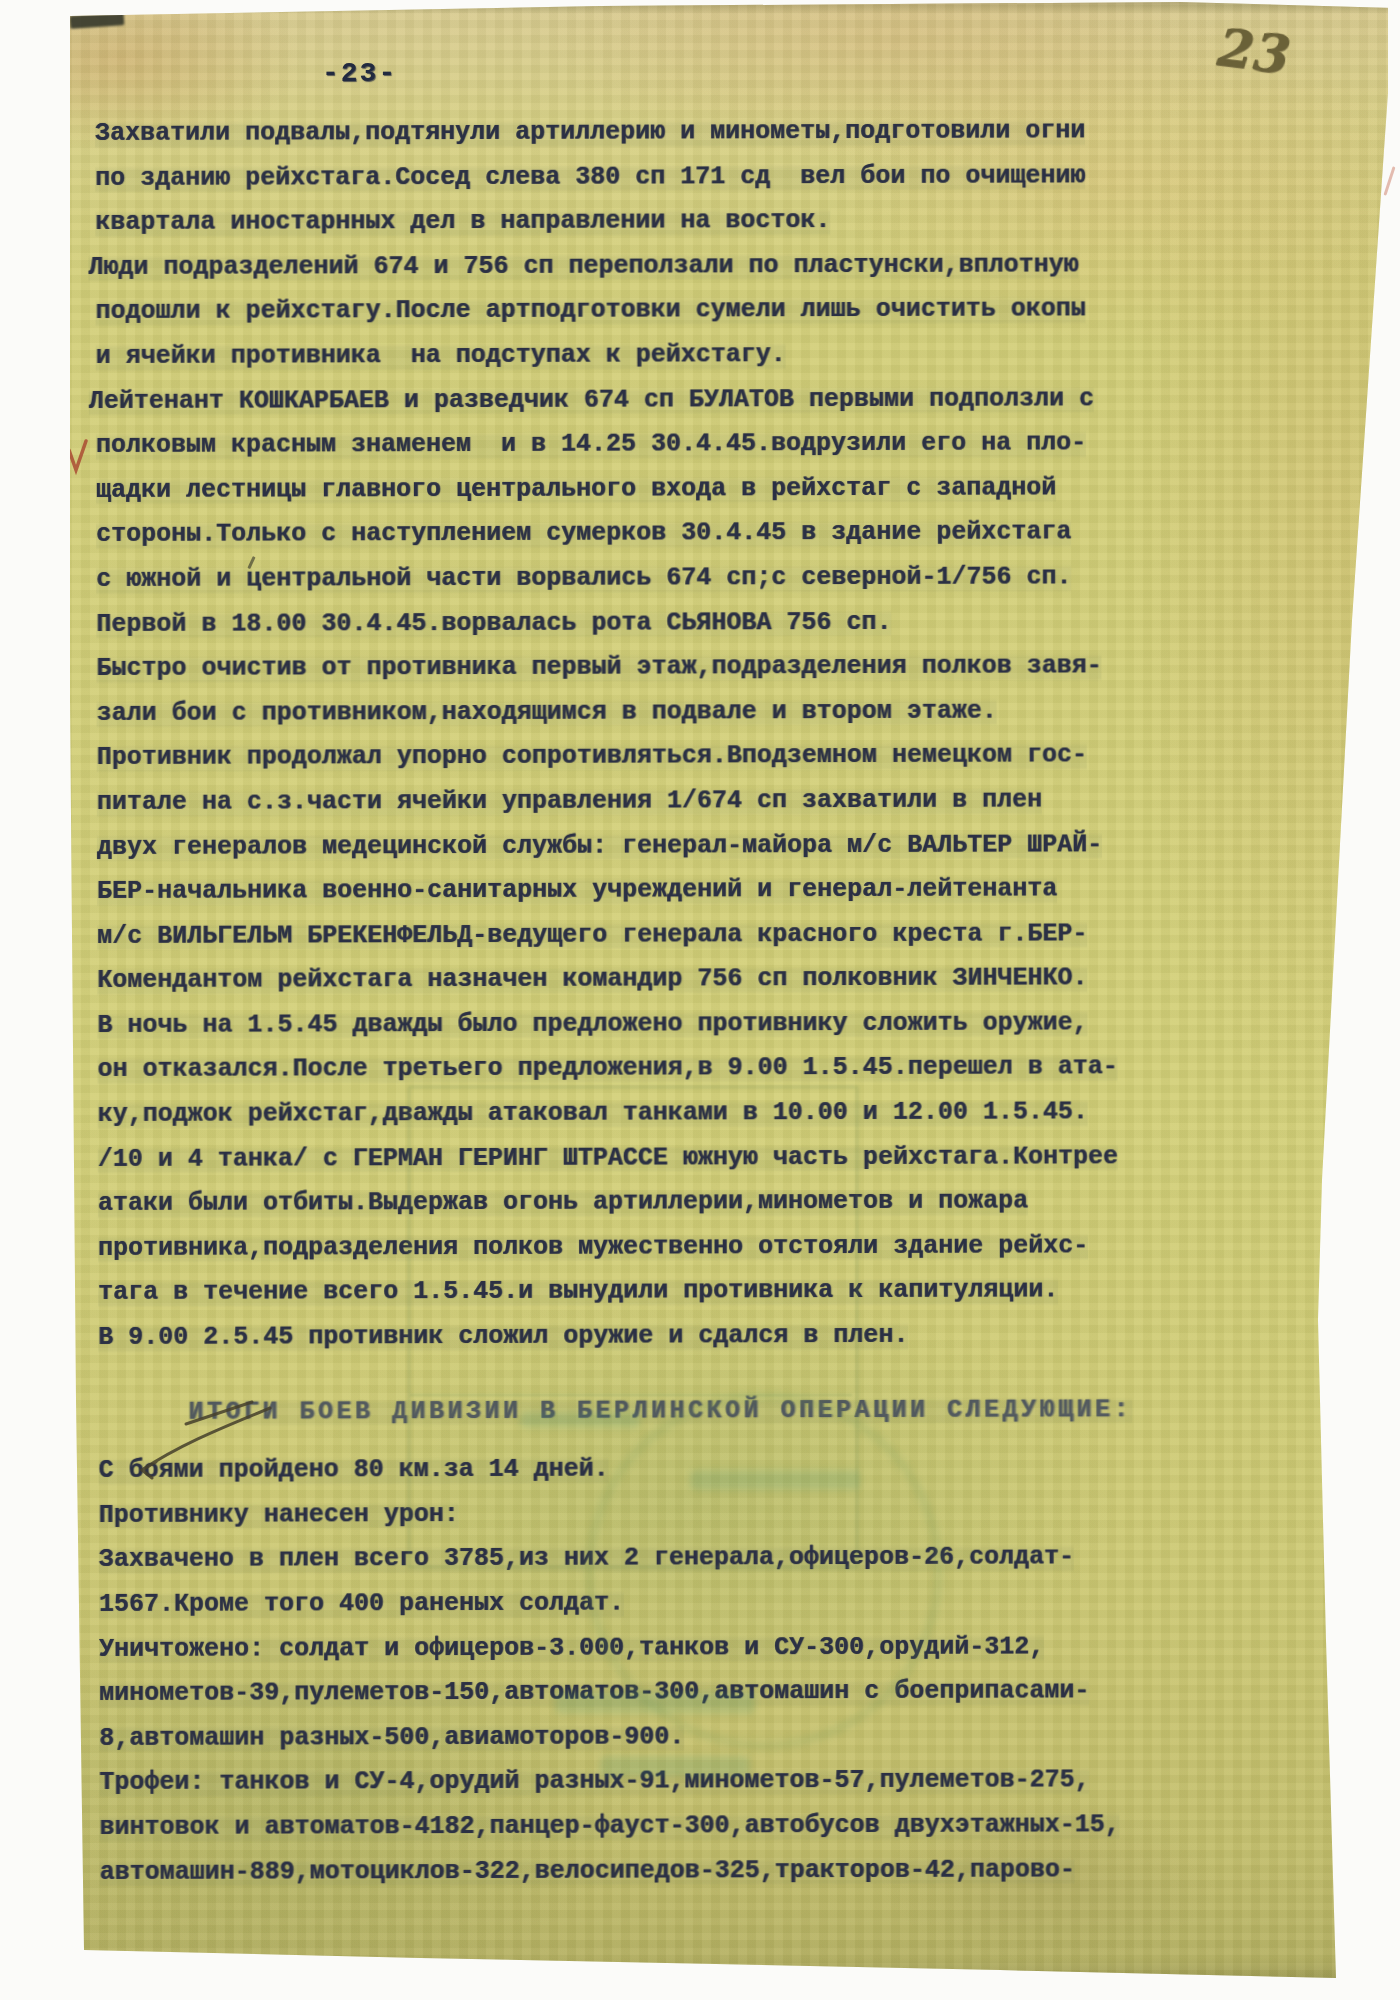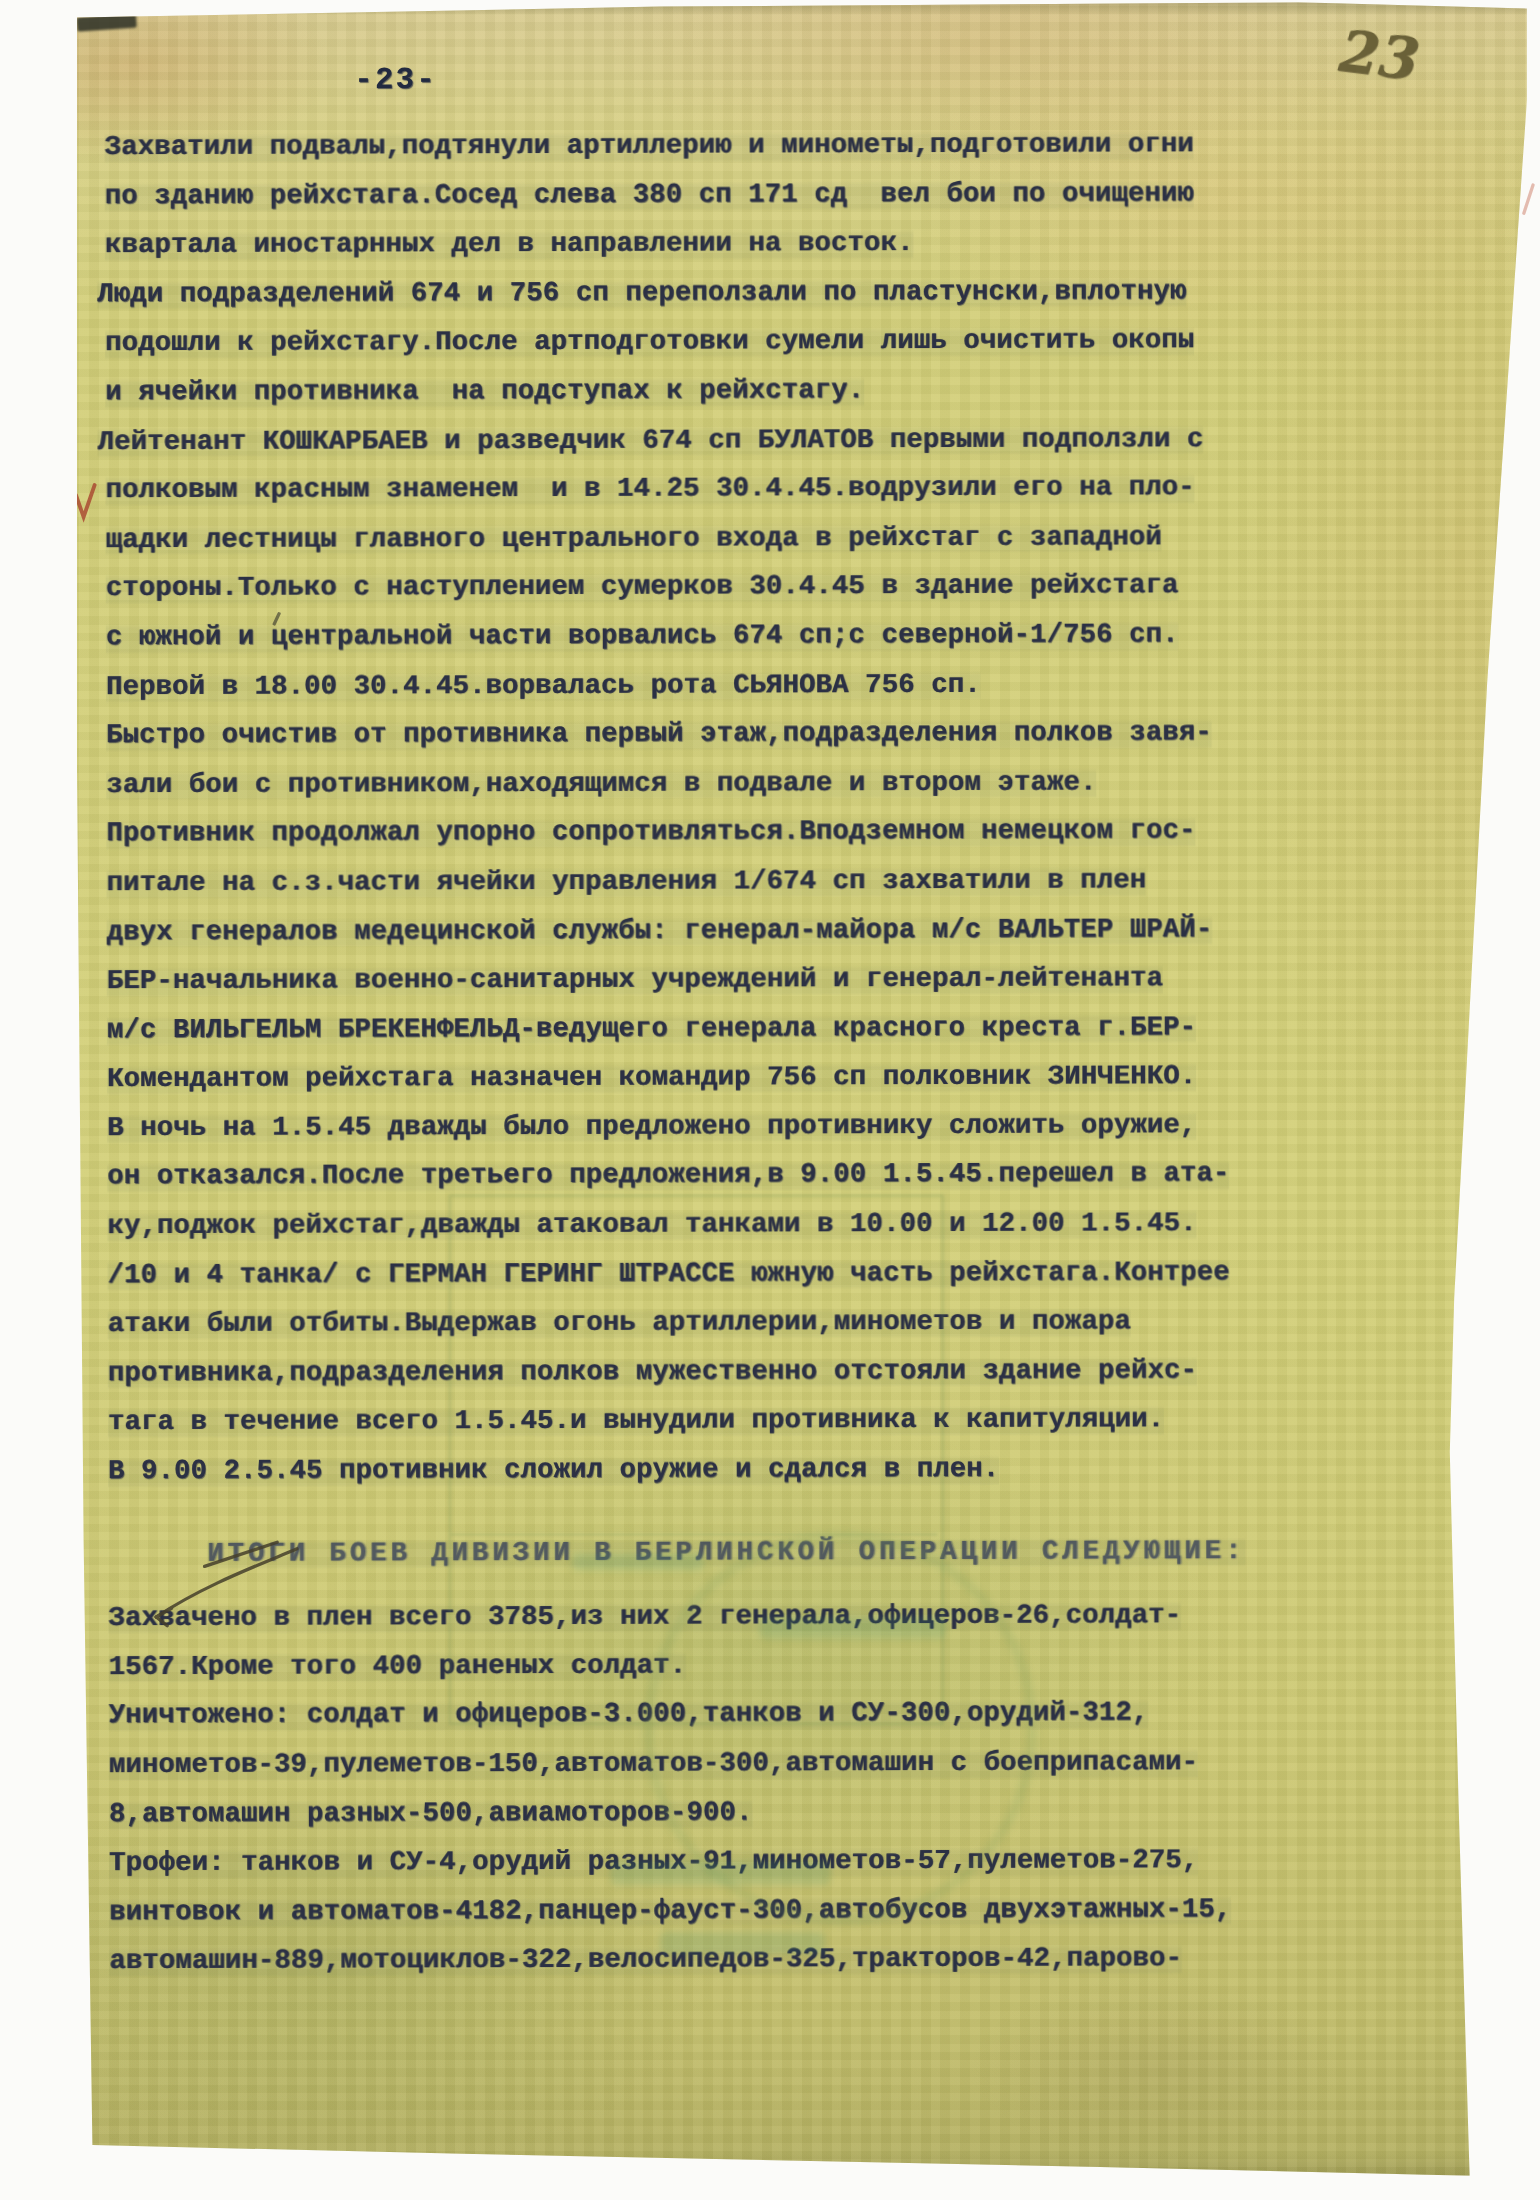--- a/index.html
+++ b/index.html
@@ -110,20 +110,22 @@
         <div class="line">Комендантом рейхстага назначен командир 756 сп полковник ЗИНЧЕНКО.</div>
         <div class="line">В ночь на 1.5.45 дважды было предложено противнику сложить оружие,</div>
         <div class="line">он отказался.После третьего предложения,в 9.00 1.5.45.перешел в ата-</div>
         <div class="line">ку,поджок рейхстаг,дважды атаковал танками в 10.00 и 12.00 1.5.45.</div>
         <div class="line">/10 и 4 танка/ с ГЕРМАН ГЕРИНГ ШТРАССЕ южную часть рейхстага.Контрее</div>
         <div class="line">атаки были отбиты.Выдержав огонь артиллерии,минометов и пожара</div>
         <div class="line">противника,подразделения полков мужественно отстояли здание рейхс-</div>
         <div class="line">тага в течение всего 1.5.45.и вынудили противника к капитуляции.</div>
         <div class="line">В 9.00 2.5.45 противник сложил оружие и сдался в плен.</div>
         <div class="line heading">ИТОГИ БОЕВ ДИВИЗИИ В БЕРЛИНСКОЙ ОПЕРАЦИИ СЛЕДУЮЩИЕ:</div>
+        <div class="line">С боями пройдено 80 км.за 14 дней.</div>
+        <div class="line">Противнику нанесен урон:</div>
         <div class="line">Захвачено в плен всего 3785,из них 2 генерала,офицеров-26,солдат-</div>
         <div class="line">1567.Кроме того 400 раненых солдат.</div>
         <div class="line">Уничтожено: солдат и офицеров-3.000,танков и СУ-300,орудий-312,</div>
         <div class="line">минометов-39,пулеметов-150,автоматов-300,автомашин с боеприпасами-</div>
         <div class="line">8,автомашин разных-500,авиамоторов-900.</div>
         <div class="line">Трофеи: танков и СУ-4,орудий разных-91,минометов-57,пулеметов-275,</div>
         <div class="line">винтовок и автоматов-4182,панцер-фауст-300,автобусов двухэтажных-15,</div>
         <div class="line">автомашин-889,мотоциклов-322,велосипедов-325,тракторов-42,парово-</div>
       </div>
 

